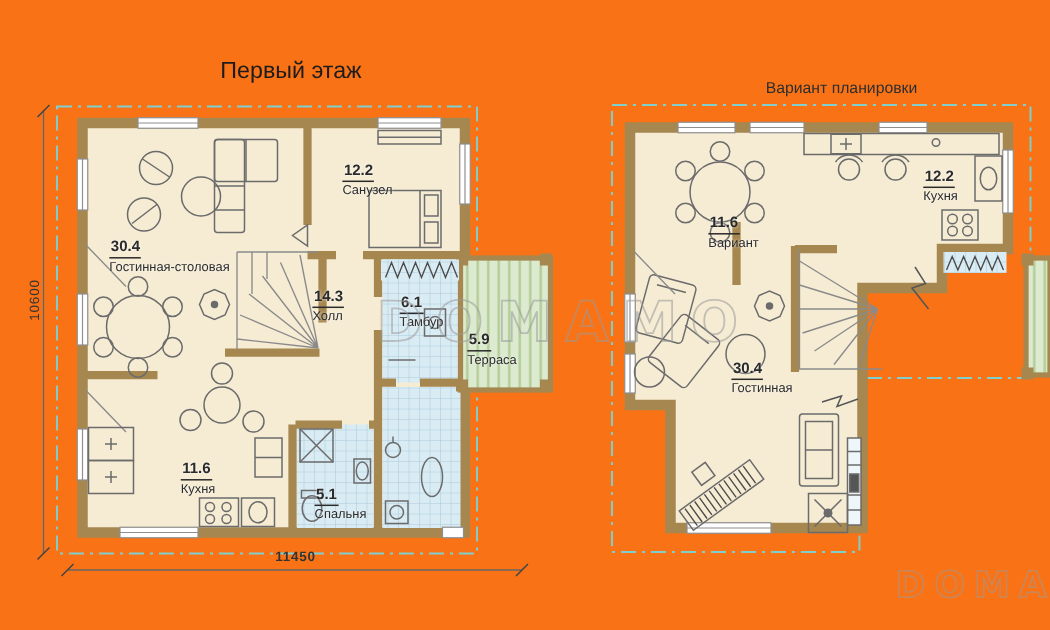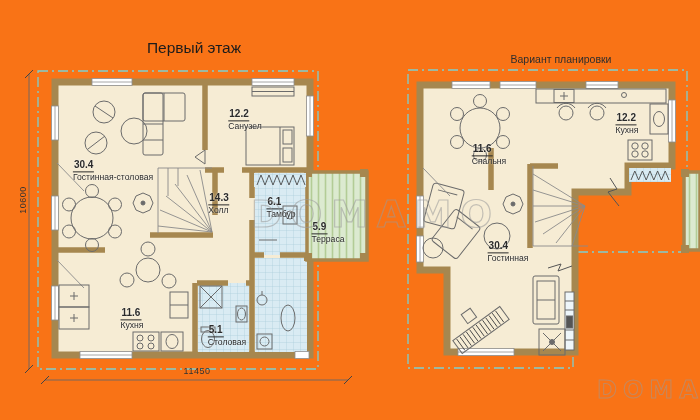--- a/index.html
+++ b/index.html
@@ -361,34 +361,34 @@
   <div class="room-label" style="left:328px;top:231px;">
     <span class="area">5.9</span>
     <span class="rname">Терраса</span>
   </div>
   <div class="room-label" style="left:132px;top:317px;">
     <span class="area">11.6</span>
     <span class="rname">Кухня</span>
   </div>
   <div class="room-label" style="left:227px;top:334px;">
     <span class="area">5.1</span>
-    <span class="rname">Столовая</span>
+    <span class="rname">Спальня</span>
   </div>
 
   <div class="room-label" style="left:489px;top:153px;">
     <span class="area">11.6</span>
-    <span class="rname">Спальня</span>
+    <span class="rname">Вариант</span>
   </div>
   <div class="room-label" style="left:627px;top:122px;">
     <span class="area">12.2</span>
     <span class="rname">Кухня</span>
   </div>
   <div class="room-label" style="left:508px;top:250px;">
     <span class="area">30.4</span>
     <span class="rname">Гостинная</span>
   </div>
 
   <div class="dim-label v" style="left:23px;top:200px;">10600</div>
-  <div class="dim-label" style="left:197px;top:371px;">11450</div>
+  <div class="dim-label" style="left:197px;top:371px;font-weight:bold;">11450</div>
 
   <div class="wm" id="wm-center">DOMAMO</div>
   <div class="wm" id="wm-corner">DOMAMO</div>
 </div>
 
 </body></html>

